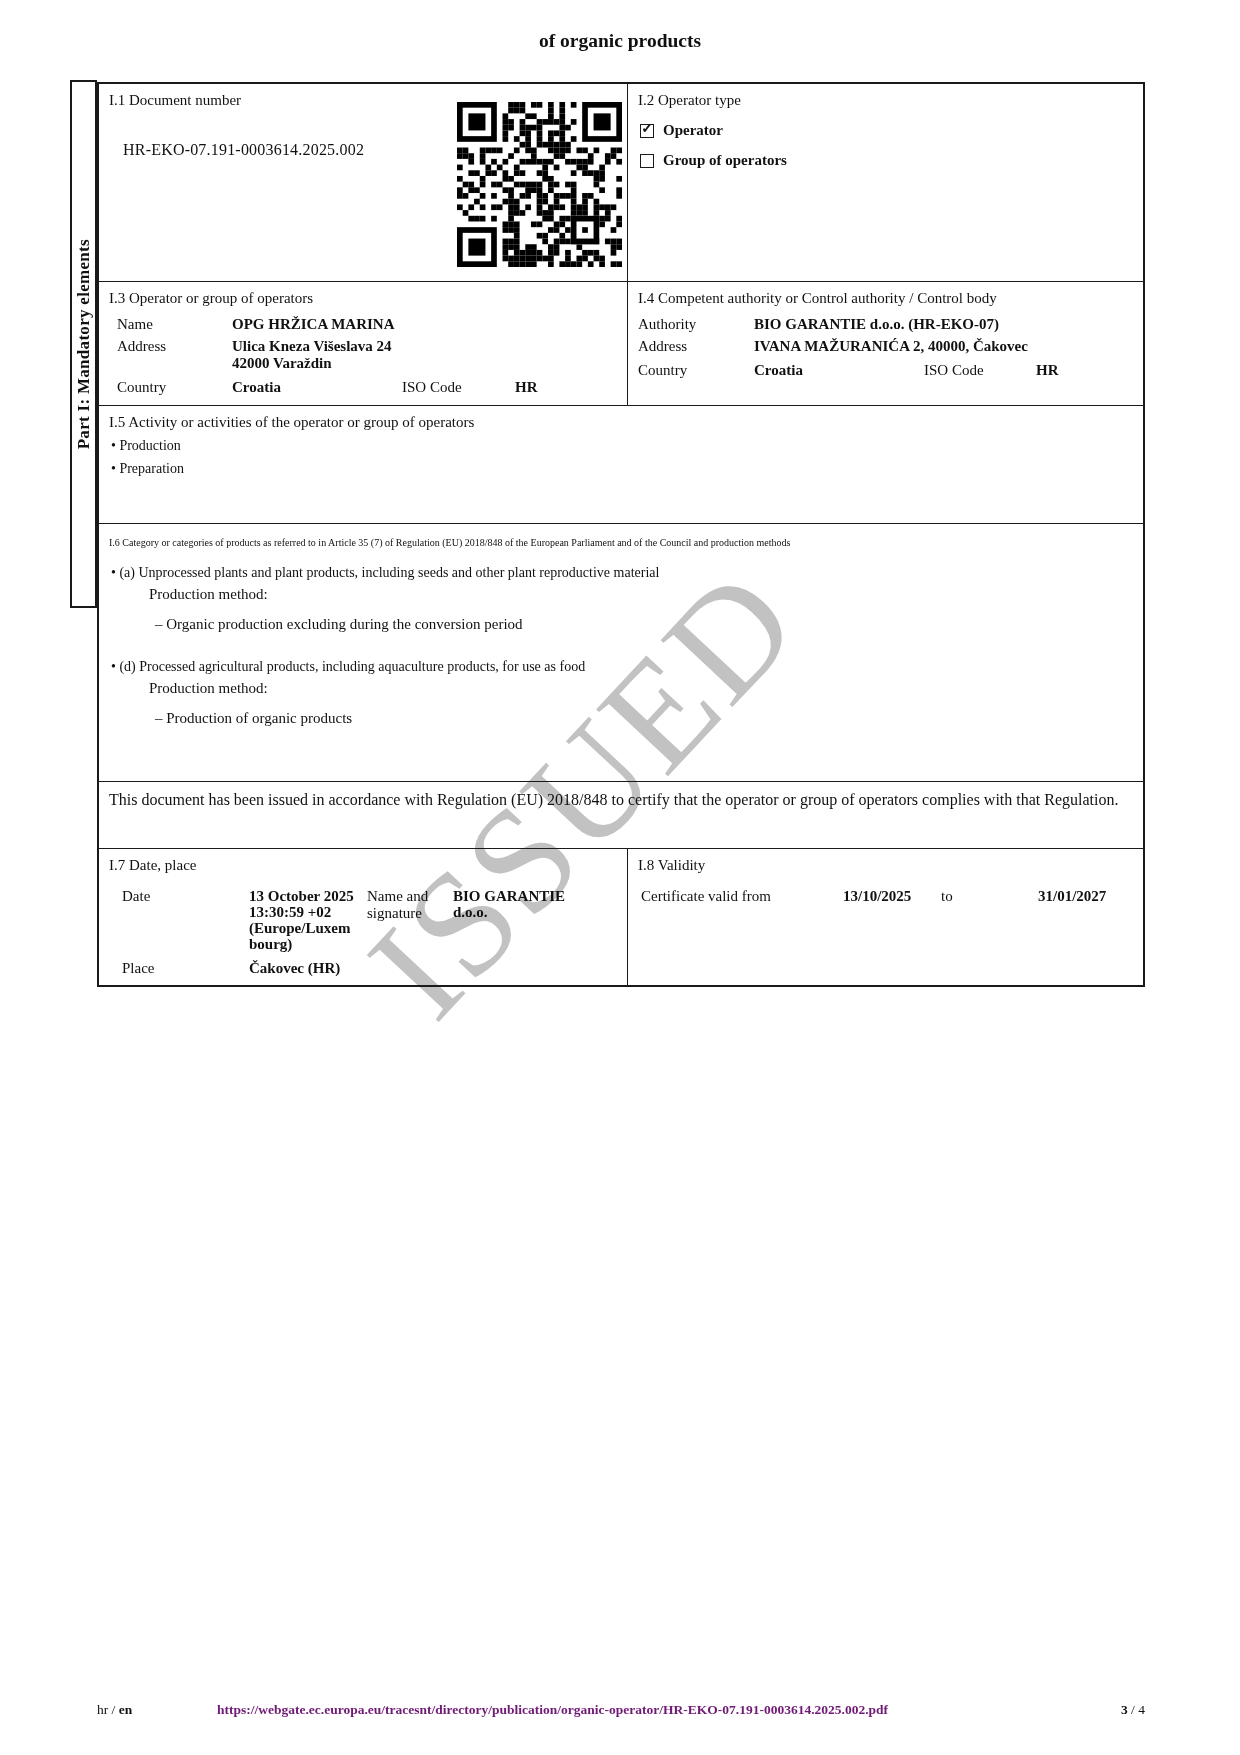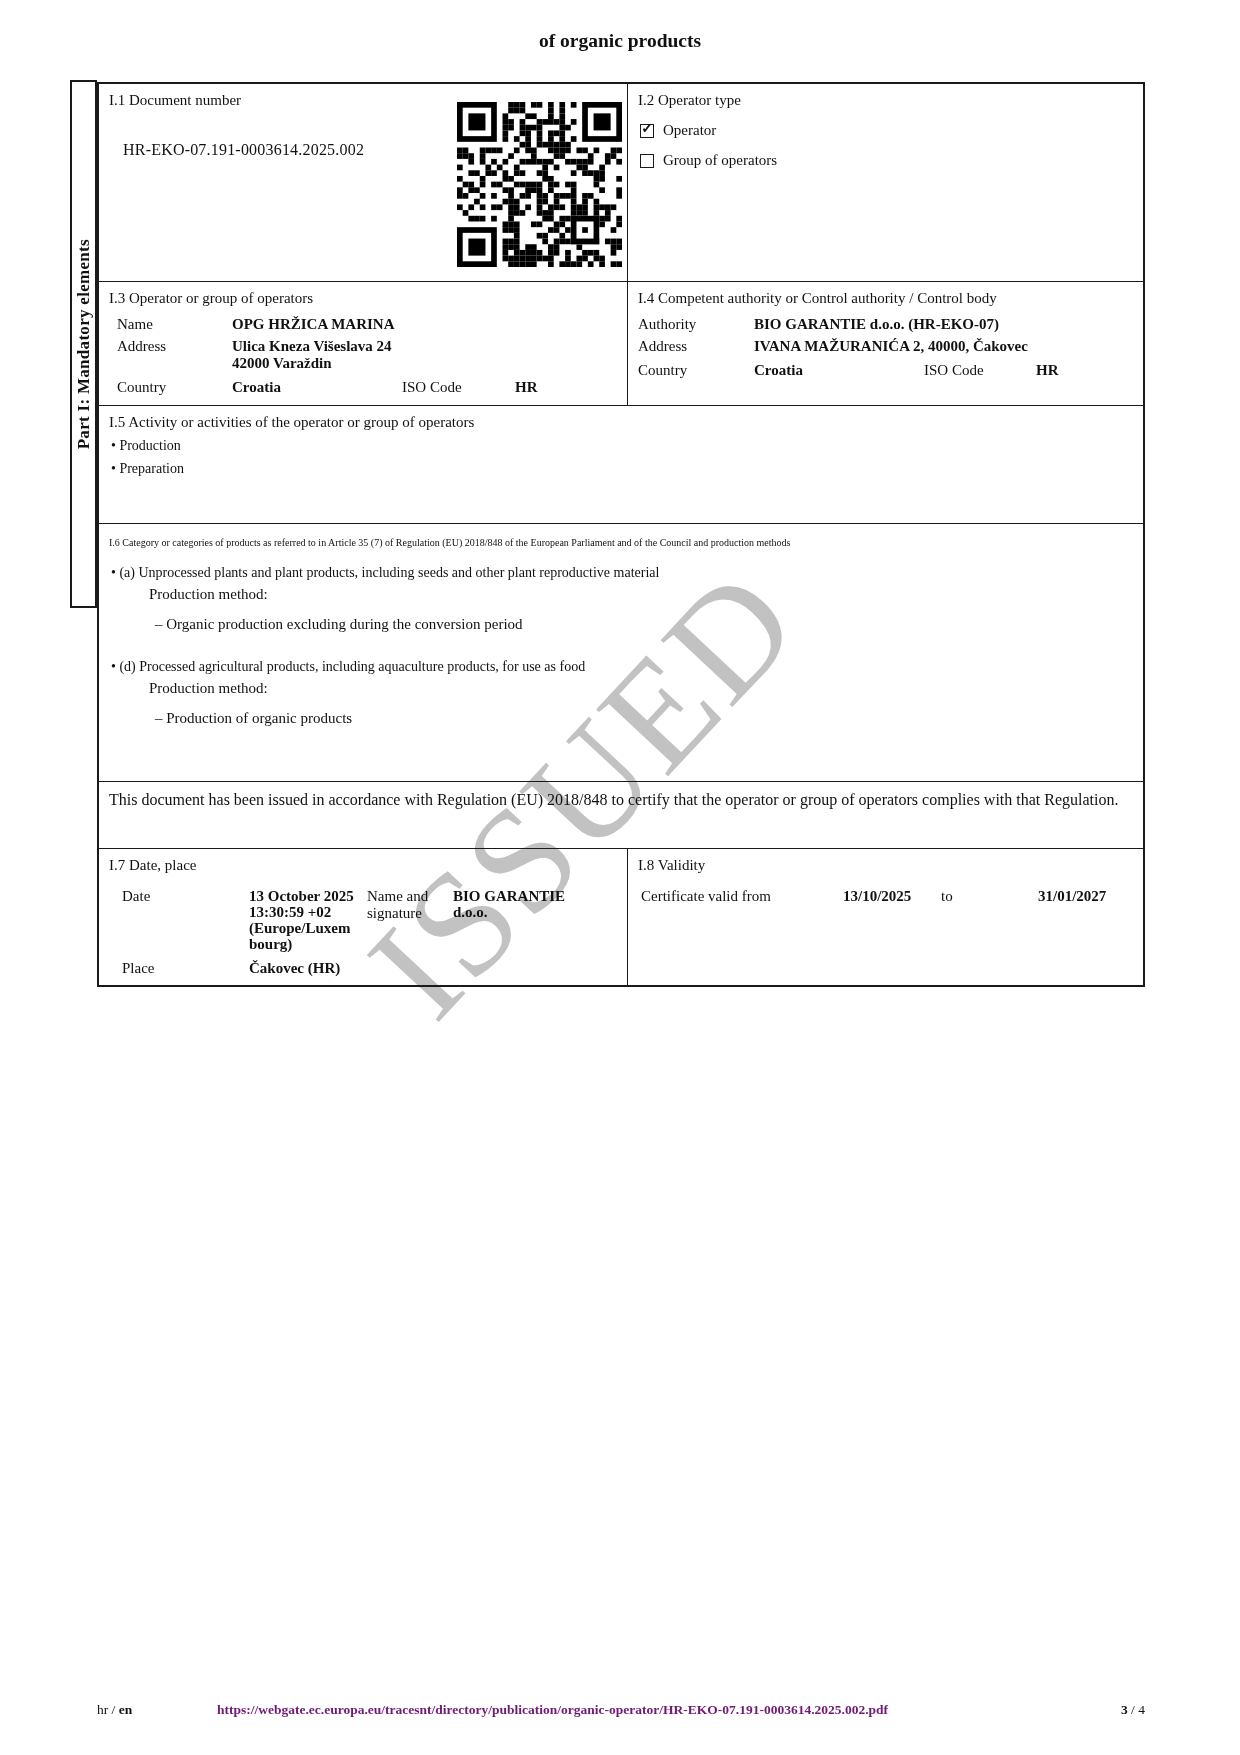--- a/index.html
+++ b/index.html
@@ -33,21 +33,21 @@
 
   .sec-header { font-size:15px; }
   .doc-number { margin:32px 0 0 14px; font-size:16px; font-weight:400; letter-spacing:.2px; }
 
   .qr { position:absolute; left:358px; top:18px; width:165px; height:165px; }
 
   .cb-row { display:flex; align-items:center; margin:13px 0 0 2px; }
   .cb { width:14px; height:14px; border:1.5px solid #1a1a1a; display:inline-flex;
         align-items:center; justify-content:center; margin-right:9px; flex:none; }
   .cb .mark { font-size:14px; font-weight:700; line-height:1; position:relative; top:-2px; }
-  .cb-label { font-size:15px; }
+  .cb-label { font-size:15px;font-weight:bold; }
 
   .ir { display:grid; font-size:15px; line-height:17px; margin-top:5px; }
   .ir .lbl { font-weight:400; }
   .ir .val { font-weight:700; }
   .g-i3 { grid-template-columns:115px 1fr; padding-left:8px; }
   .g-i3c { grid-template-columns:115px 170px 113px 1fr; padding-left:8px; margin-top:7px; }
   .g-i4 { grid-template-columns:116px 1fr; } 
   .g-i4c { grid-template-columns:116px 170px 112px 1fr; margin-top:7px; }
   .first-ir { margin-top:9px; }
 

